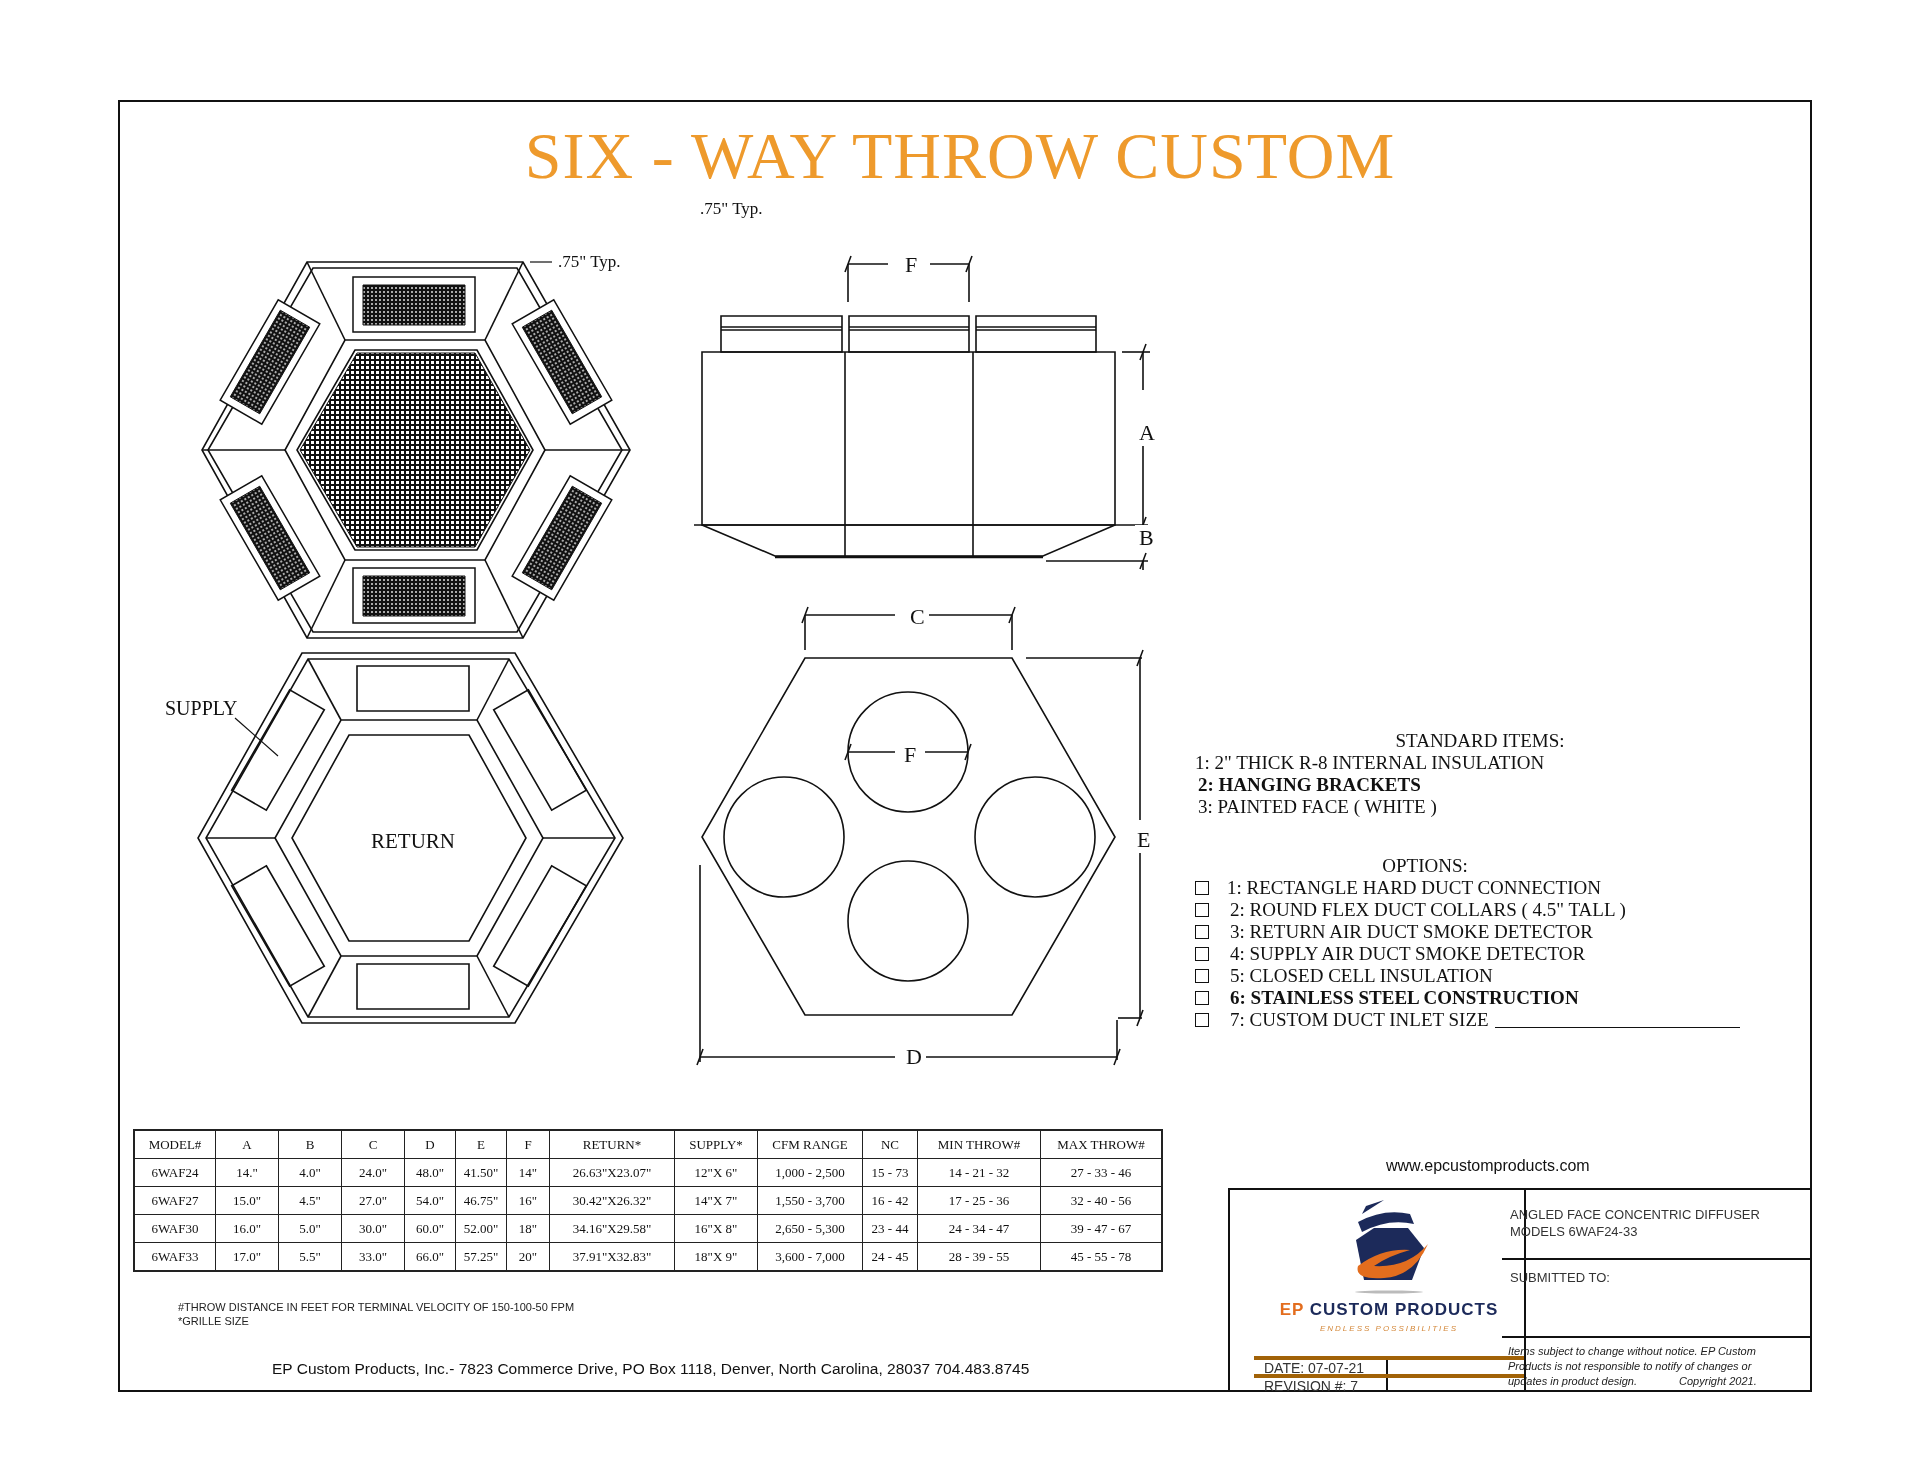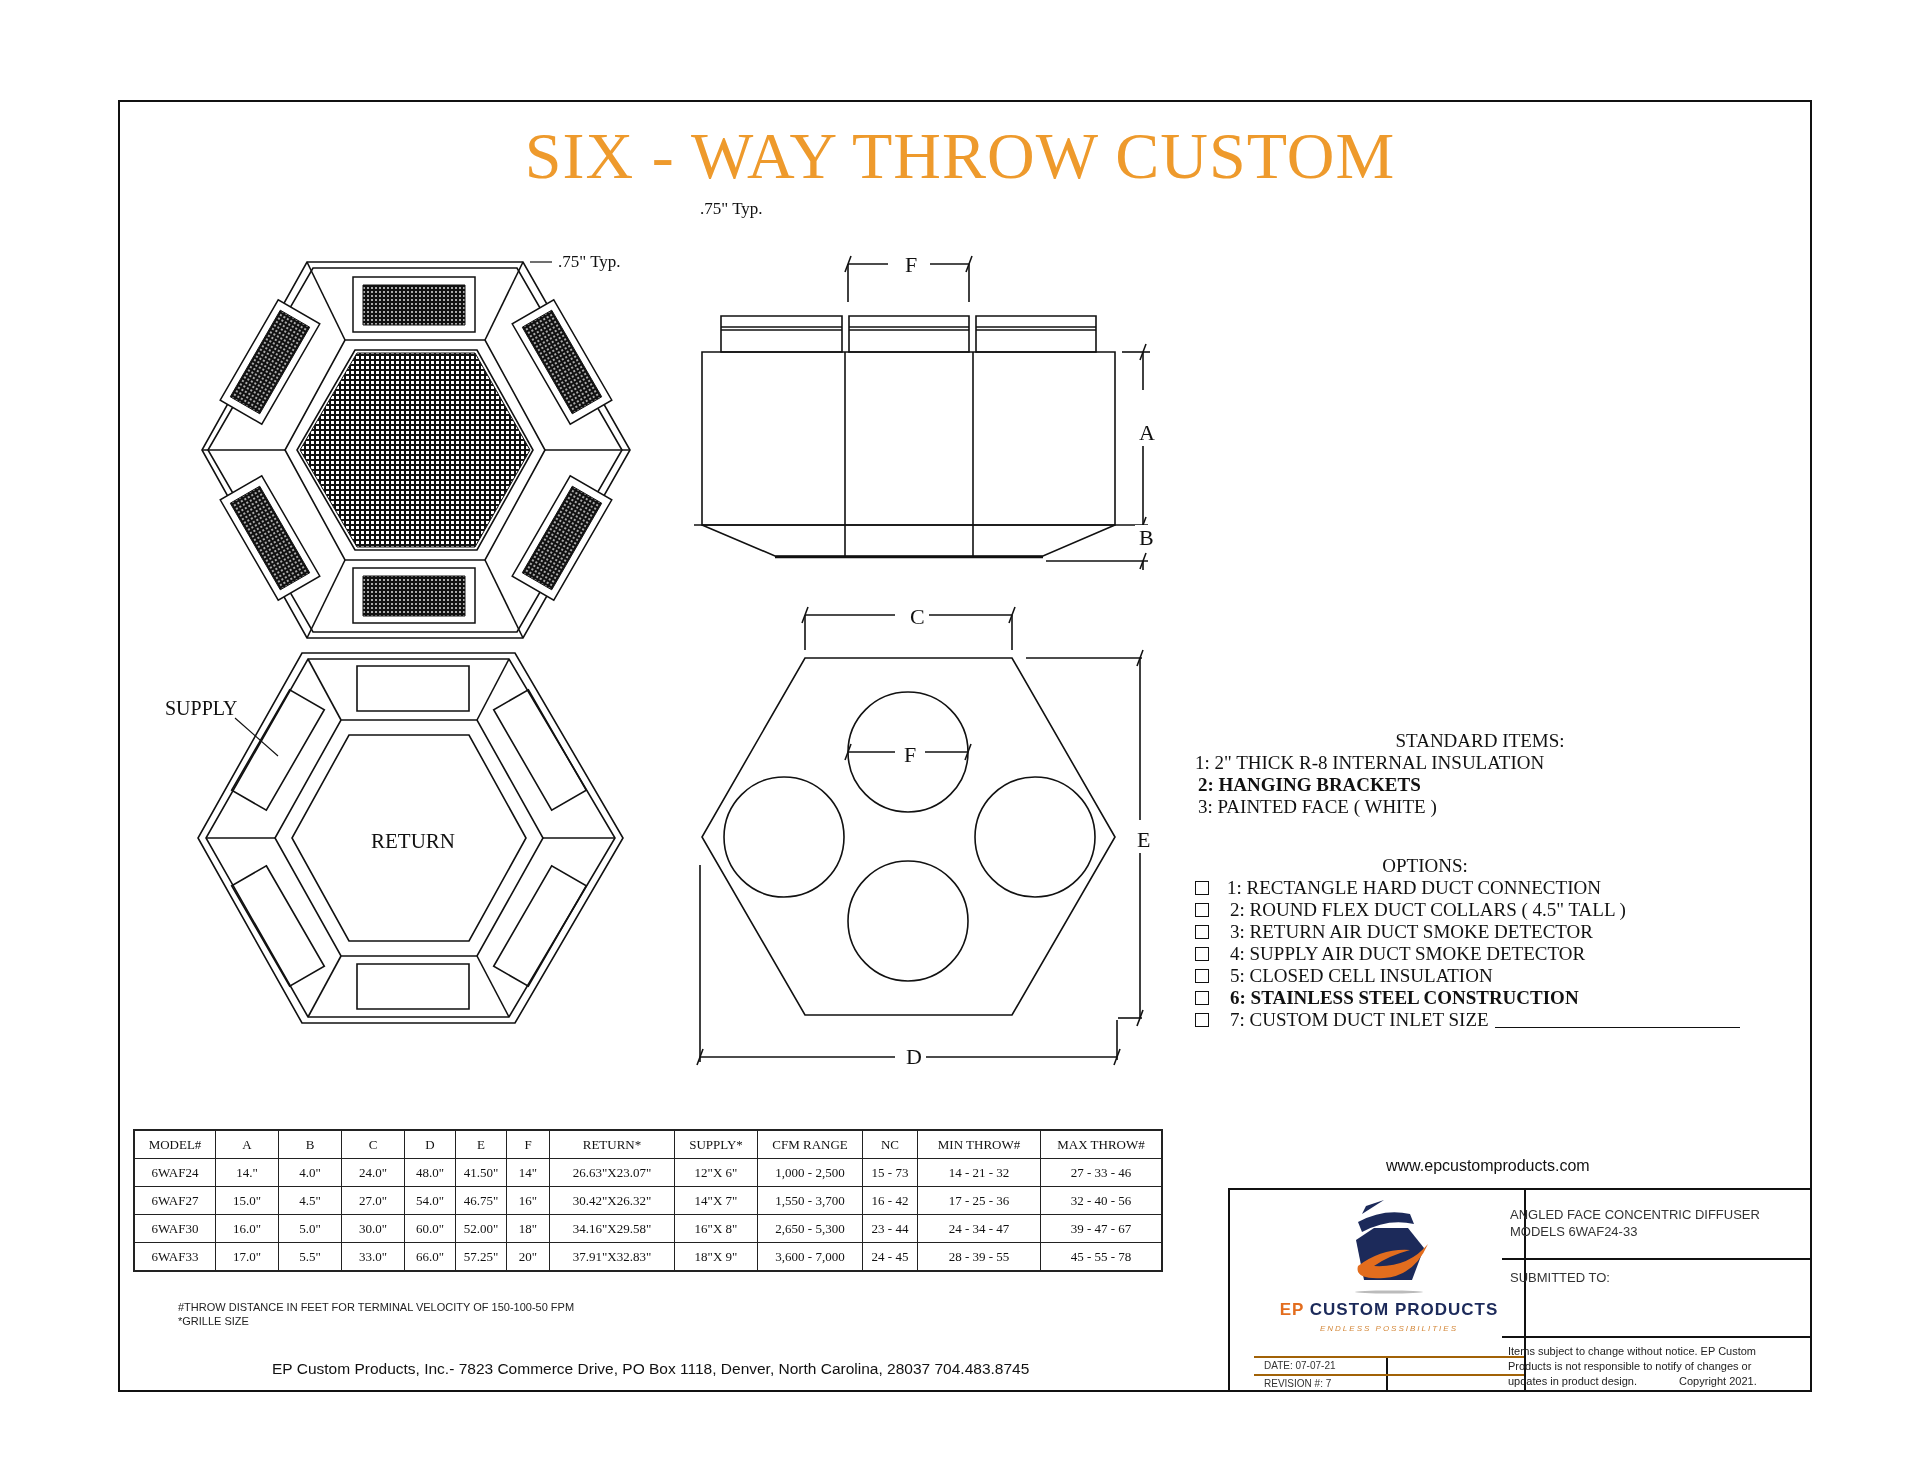--- a/index.html
+++ b/index.html
@@ -20,25 +20,25 @@
   table.spec { position:absolute; left:133px; top:1129px; border-collapse:collapse; font-family:"Liberation Serif", serif; font-size:13px; }
   table.spec td, table.spec th { border:1.5px solid #222; height:27px; padding:0 6px; text-align:center; font-weight:normal; white-space:nowrap; }
   table.spec { border:2.5px double #222; }
   .foot-note { left:178px; font-family:"Liberation Sans", sans-serif; font-size:11px; color:#222; }
   .address { left:272px; top:1360px; font-family:"Liberation Sans", sans-serif; font-size:15.5px; color:#111; }
   .url { left:1386px; top:1157px; font-family:"Liberation Sans", sans-serif; font-size:16px; color:#111; }
   .tb { position:absolute; left:1228px; top:1188px; width:584px; height:204px; border:2px solid #111; box-sizing:border-box; }
   .tb-left { position:absolute; left:0; top:0; width:270px; height:100%; border-right:2px solid #111;margin-left:24px; }
   .tb-right-1 { position:absolute; left:272px; top:0; right:0; height:70px; border-bottom:2px solid #111; font-family:"Liberation Sans", sans-serif; font-size:13px; color:#333; padding:16px 8px; box-sizing:border-box; line-height:17px; }
   .tb-right-2 { position:absolute; left:272px; top:72px; right:0; height:76px; border-bottom:2px solid #111; font-family:"Liberation Sans", sans-serif; font-size:13px; color:#333; padding:8px 8px; box-sizing:border-box; }
-  .tb-right-3 { position:absolute; left:272px; top:150px; right:0; bottom:0; font-family:"Liberation Sans", sans-serif; font-size:11px; color:#222; padding:4px 6px; box-sizing:border-box; line-height:15px; }
+  .tb-right-3 { position:absolute; left:272px; top:150px; right:0; bottom:0; font-family:"Liberation Sans", sans-serif; font-size:11px; color:#222; padding:4px 6px; box-sizing:border-box; line-height:15px;font-style:italic; }
   .logo-name { position:absolute; left:0; width:270px; top:110px; text-align:center; font-family:"Liberation Sans", sans-serif; font-weight:bold; font-size:17px; letter-spacing:1px; color:#1c2a5a; }
   .logo-name .ep { color:#e36d1e; }
   .logo-tag { position:absolute; left:0; width:270px; top:134px; text-align:center; font-family:"Liberation Sans", sans-serif; font-style:italic; font-size:8px; letter-spacing:2px; color:#d4883a; }
-  .date-row { position:absolute; left:0; width:270px; height:18px; border-top:2px solid #a16207; font-family:"Liberation Sans", sans-serif; font-size:10px; color:#333; box-sizing:border-box; }
+  .date-row { position:absolute; left:0; width:270px; height:18px; border-top:4px solid #a16207; font-family:"Liberation Sans", sans-serif; font-size:14px; color:#333; box-sizing:border-box; }
   .date-row .c1 { position:absolute; left:0; top:0; width:134px; height:100%; border-right:2px solid #111; padding-left:10px; box-sizing:border-box; line-height:16px; }
 </style>
 </head>
 <body>
 
 <div class="abs frame"></div>
 
 <div class="abs title">SIX - WAY THROW CUSTOM</div>
 <div class="abs note" style="left:700px;top:199px;">.75" Typ.</div>
 

